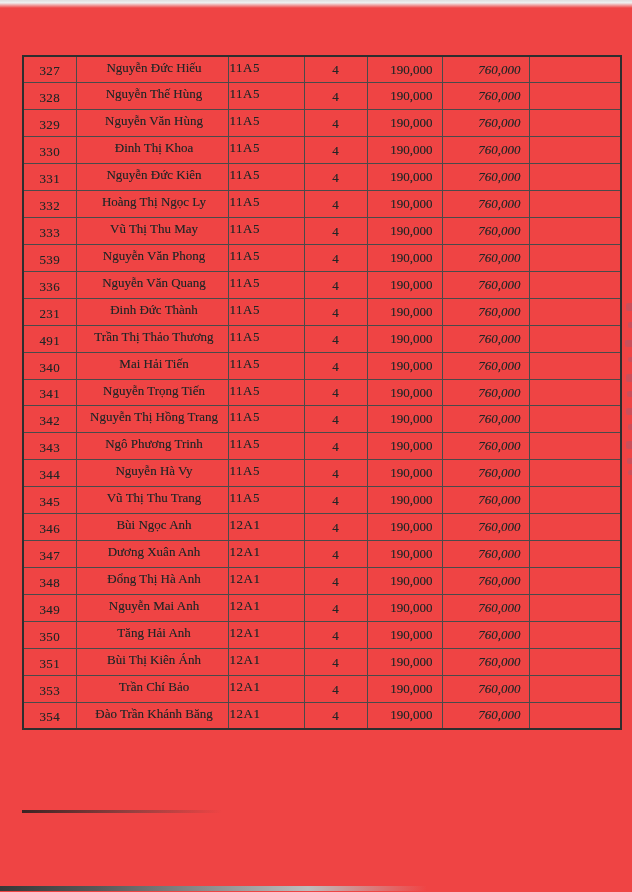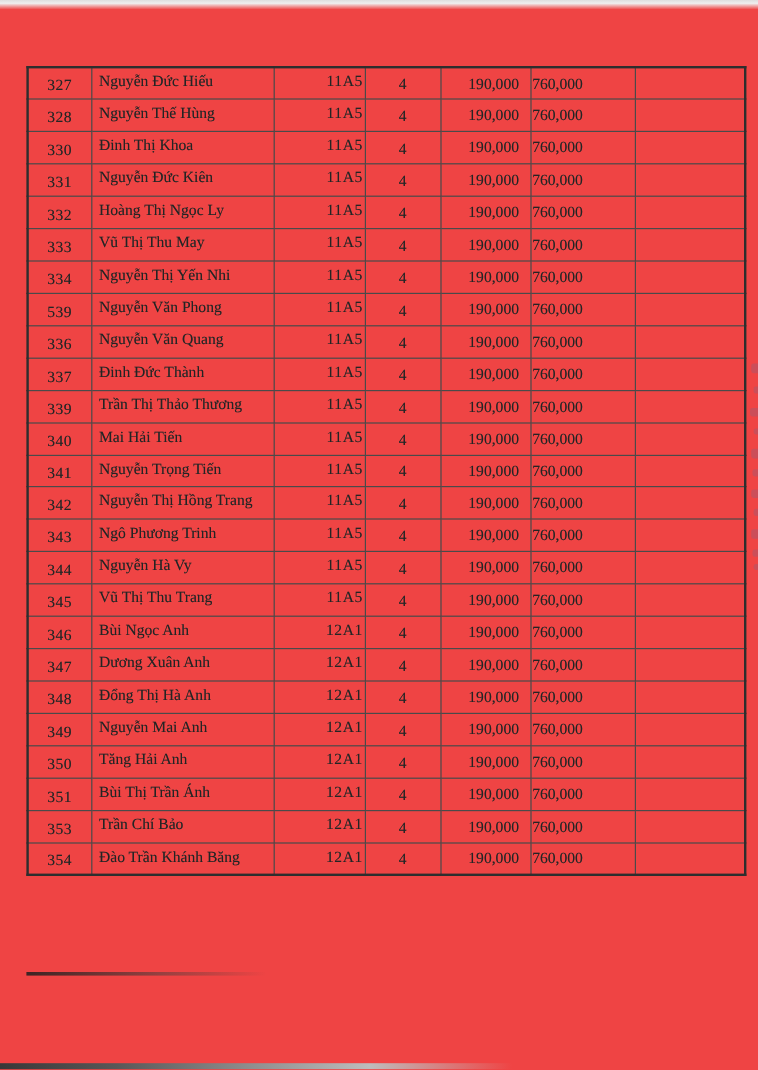--- a/index.html
+++ b/index.html
@@ -27,25 +27,25 @@
   }
   .fee-table td{
     border:1px solid #4a4a4a;
     font-size:13px;
     overflow:hidden;white-space:nowrap;
     color:#242424;
     text-shadow:0 0 0.5px rgba(60,60,60,0.55);
   }
   .fee-row{height:26.93px;}
   .c-stt{text-align:center;vertical-align:bottom;padding:0 0 3px 0;letter-spacing:0.4px;}
-  .c-name{text-align:left;vertical-align:top;padding:3px 2px 0 6px;}
-  .c-class{text-align:right;vertical-align:top;padding-top:3px;letter-spacing:0.5px;}
+  .c-name{text-align:center;vertical-align:top;padding:3px 2px 0 6px;}
+  .c-class{text-align:left;vertical-align:top;padding-top:3px;letter-spacing:0.5px;}
   .c-qty{text-align:center;vertical-align:bottom;padding-bottom:4px;}
   .c-amt{text-align:right;vertical-align:middle;padding-right:9px;}
-  .c-tot{text-align:left;vertical-align:middle;padding-right:8px;}
+  .c-tot{text-align:right;vertical-align:middle;padding-right:8px;font-style:italic;}
   .c-note{}
   .red-marks{position:absolute;top:0;left:0;width:632px;height:892px;pointer-events:none;}
   .red-mark{
     position:absolute;right:0;
     background:#c2515f;
     opacity:0.8;
     border-radius:2px 0 0 2px;
   }
   .scan-bottom-bar{
     position:absolute;left:0;bottom:1px;height:5px;width:440px;
@@ -85,20 +85,29 @@
         <tr class="fee-row">
       <td class="c-stt">328</td>
       <td class="c-name">Nguyễn Thế Hùng</td>
       <td class="c-class">11A5</td>
       <td class="c-qty">4</td>
       <td class="c-amt">190,000</td>
       <td class="c-tot">760,000</td>
       <td class="c-note"></td>
     </tr>
         <tr class="fee-row">
+      <td class="c-stt">329</td>
+      <td class="c-name">Nguyễn Văn Hùng</td>
+      <td class="c-class">11A5</td>
+      <td class="c-qty">4</td>
+      <td class="c-amt">190,000</td>
+      <td class="c-tot">760,000</td>
+      <td class="c-note"></td>
+    </tr>
+        <tr class="fee-row">
       <td class="c-stt">330</td>
       <td class="c-name">Đinh Thị Khoa</td>
       <td class="c-class">11A5</td>
       <td class="c-qty">4</td>
       <td class="c-amt">190,000</td>
       <td class="c-tot">760,000</td>
       <td class="c-note"></td>
     </tr>
         <tr class="fee-row">
       <td class="c-stt">331</td>
@@ -121,57 +130,48 @@
         <tr class="fee-row">
       <td class="c-stt">333</td>
       <td class="c-name">Vũ Thị Thu May</td>
       <td class="c-class">11A5</td>
       <td class="c-qty">4</td>
       <td class="c-amt">190,000</td>
       <td class="c-tot">760,000</td>
       <td class="c-note"></td>
     </tr>
         <tr class="fee-row">
-      <td class="c-stt">334</td>
-      <td class="c-name">Nguyễn Thị Yến Nhi</td>
-      <td class="c-class">11A5</td>
-      <td class="c-qty">4</td>
-      <td class="c-amt">190,000</td>
-      <td class="c-tot">760,000</td>
-      <td class="c-note"></td>
-    </tr>
-        <tr class="fee-row">
       <td class="c-stt">539</td>
       <td class="c-name">Nguyễn Văn Phong</td>
       <td class="c-class">11A5</td>
       <td class="c-qty">4</td>
       <td class="c-amt">190,000</td>
       <td class="c-tot">760,000</td>
       <td class="c-note"></td>
     </tr>
         <tr class="fee-row">
       <td class="c-stt">336</td>
       <td class="c-name">Nguyễn Văn Quang</td>
       <td class="c-class">11A5</td>
       <td class="c-qty">4</td>
       <td class="c-amt">190,000</td>
       <td class="c-tot">760,000</td>
       <td class="c-note"></td>
     </tr>
         <tr class="fee-row">
-      <td class="c-stt">337</td>
+      <td class="c-stt">231</td>
       <td class="c-name">Đinh Đức Thành</td>
       <td class="c-class">11A5</td>
       <td class="c-qty">4</td>
       <td class="c-amt">190,000</td>
       <td class="c-tot">760,000</td>
       <td class="c-note"></td>
     </tr>
         <tr class="fee-row">
-      <td class="c-stt">339</td>
+      <td class="c-stt">491</td>
       <td class="c-name">Trần Thị Thảo Thương</td>
       <td class="c-class">11A5</td>
       <td class="c-qty">4</td>
       <td class="c-amt">190,000</td>
       <td class="c-tot">760,000</td>
       <td class="c-note"></td>
     </tr>
         <tr class="fee-row">
       <td class="c-stt">340</td>
       <td class="c-name">Mai Hải Tiến</td>
@@ -266,21 +266,21 @@
       <td class="c-stt">350</td>
       <td class="c-name">Tăng Hải Anh</td>
       <td class="c-class">12A1</td>
       <td class="c-qty">4</td>
       <td class="c-amt">190,000</td>
       <td class="c-tot">760,000</td>
       <td class="c-note"></td>
     </tr>
         <tr class="fee-row">
       <td class="c-stt">351</td>
-      <td class="c-name">Bùi Thị Trần Ánh</td>
+      <td class="c-name">Bùi Thị Kiên Ánh</td>
       <td class="c-class">12A1</td>
       <td class="c-qty">4</td>
       <td class="c-amt">190,000</td>
       <td class="c-tot">760,000</td>
       <td class="c-note"></td>
     </tr>
         <tr class="fee-row">
       <td class="c-stt">353</td>
       <td class="c-name">Trần Chí Bảo</td>
       <td class="c-class">12A1</td>

